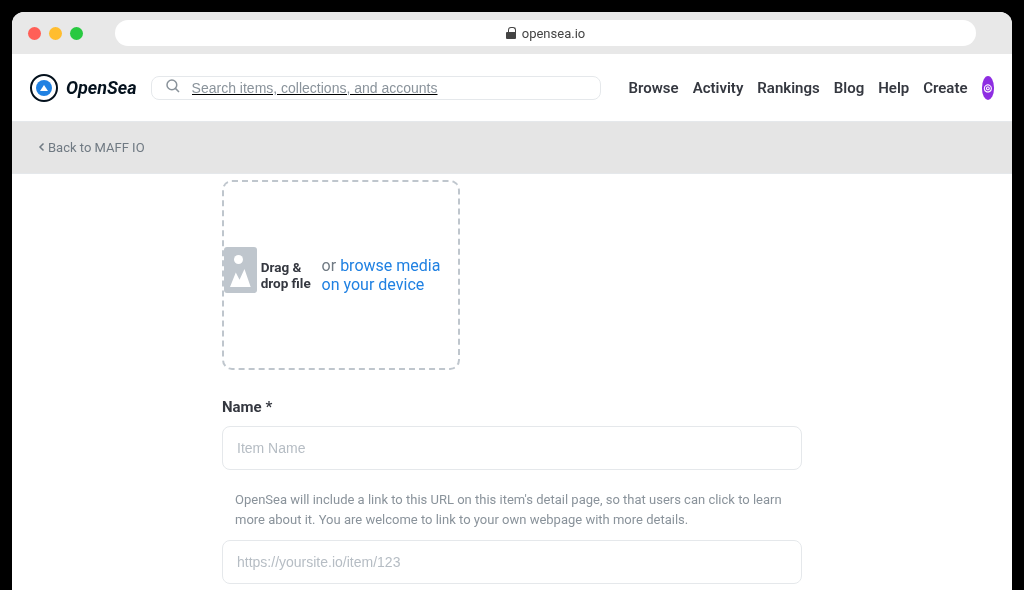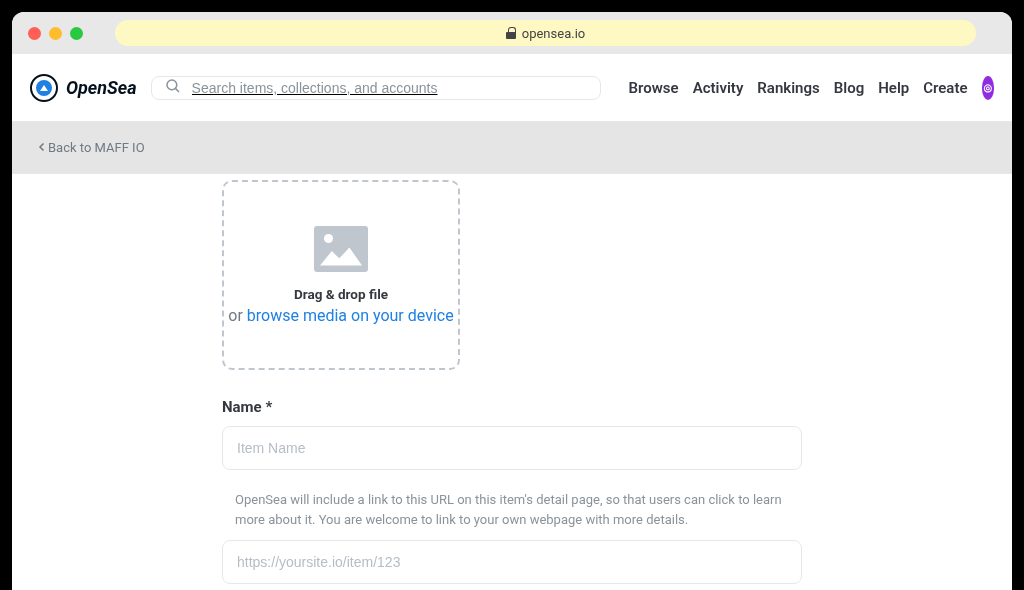--- a/index.html
+++ b/index.html
@@ -26,21 +26,21 @@
       padding: 0 16px;
       gap: 8px;
     }
     .dot { width: 13px; height: 13px; border-radius: 50%; }
     .dot.red   { background: #ff5f57; }
     .dot.amber { background: #ffbd2e; }
     .dot.green { background: #28c940; }
     .url-bar {
       flex: 1;
       margin: 0 20px 0 24px;
-      background: #fef9c3;
+      background: #ffffff;
       border-radius: 18px;
       height: 26px;
       display: flex;
       align-items: center;
       justify-content: center;
       font-size: 13px;
       color: #444;
       gap: 6px;
     }
     .lock-icon { width: 10px; height: 12px; position: relative; }
@@ -119,21 +119,21 @@
     }
     .form-wrap {
       max-width: 580px;
       margin: 0 auto;
       padding: 6px 0 0;
     }
     .dropzone {
       width: 238px; height: 190px;
       border: 2px dashed #bfc6cd;
       border-radius: 10px;
-      display:flex;flex-direction:column;align-items:center;justify-content:center;
+      display:flex;flex-direction:row;align-items:center;justify-content:center;
       gap: 4px;
       margin-bottom: 28px;
     }
     .img-ph {
       width: 54px; height: 46px; background: #bfc6cd; border-radius: 3px;
       position: relative; margin-bottom: 10px;
     }
     .img-ph::before {
       content:"";position:absolute;left:10px;top:8px;width:9px;height:9px;border-radius:50%;background:#fff;
     }

